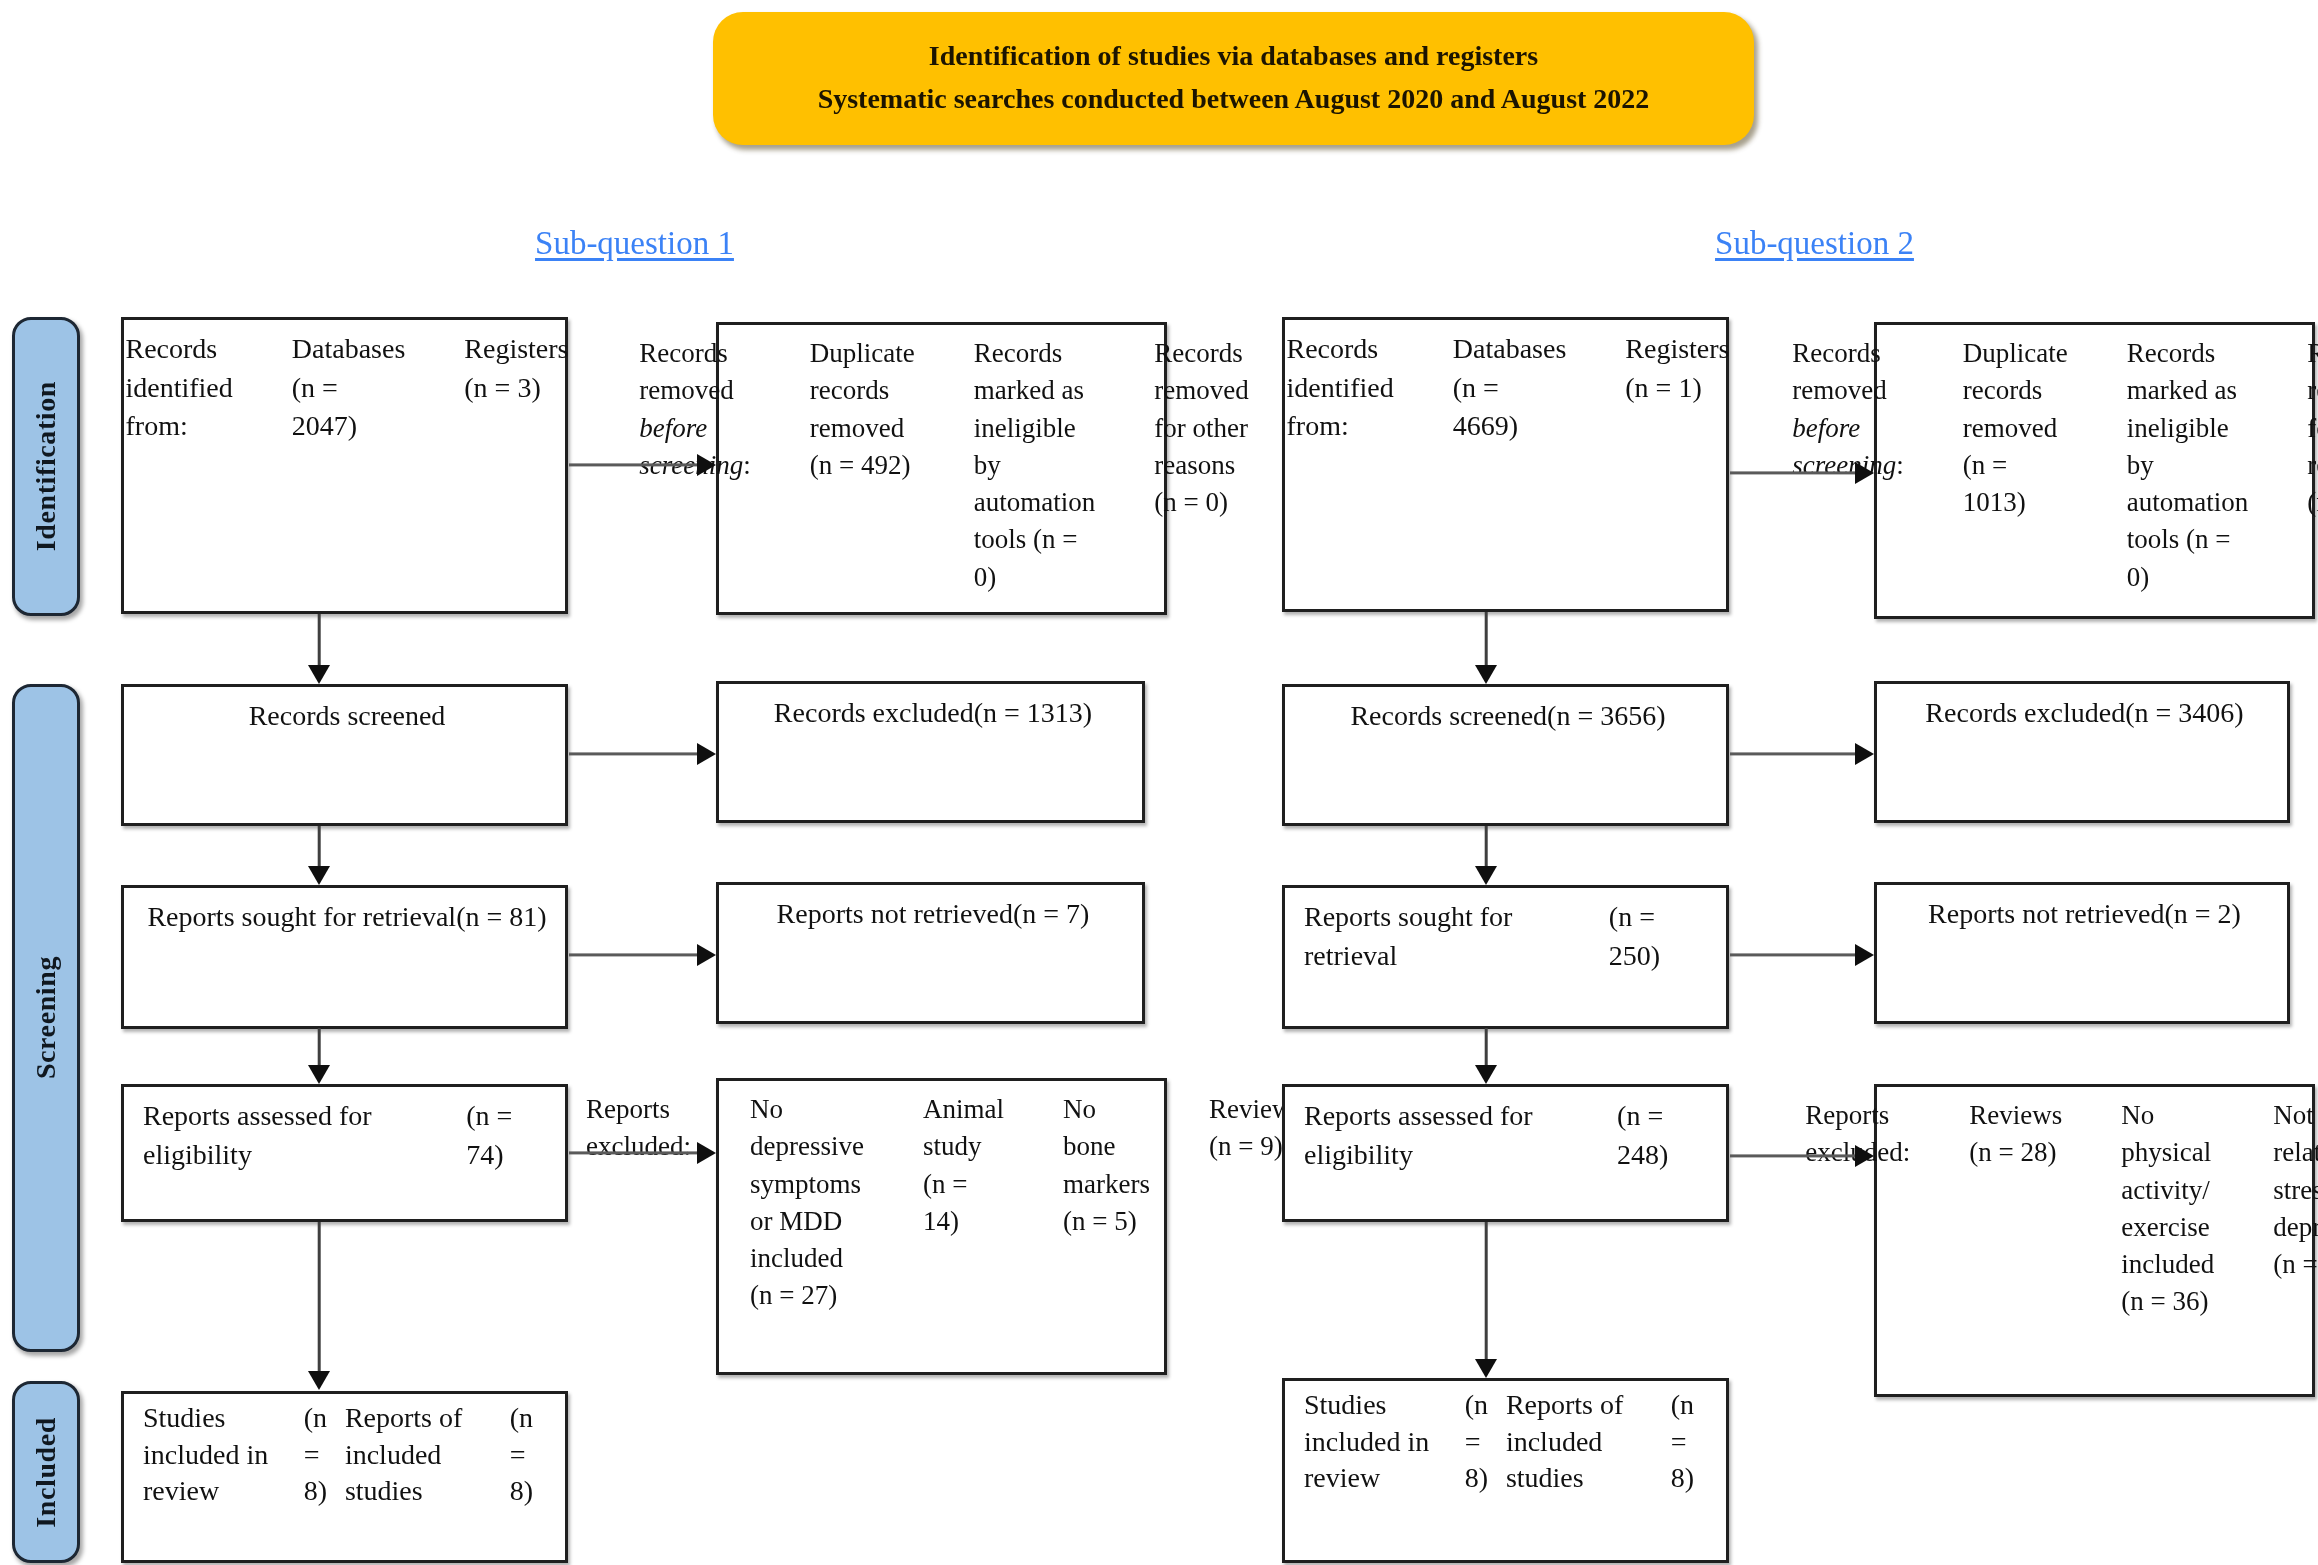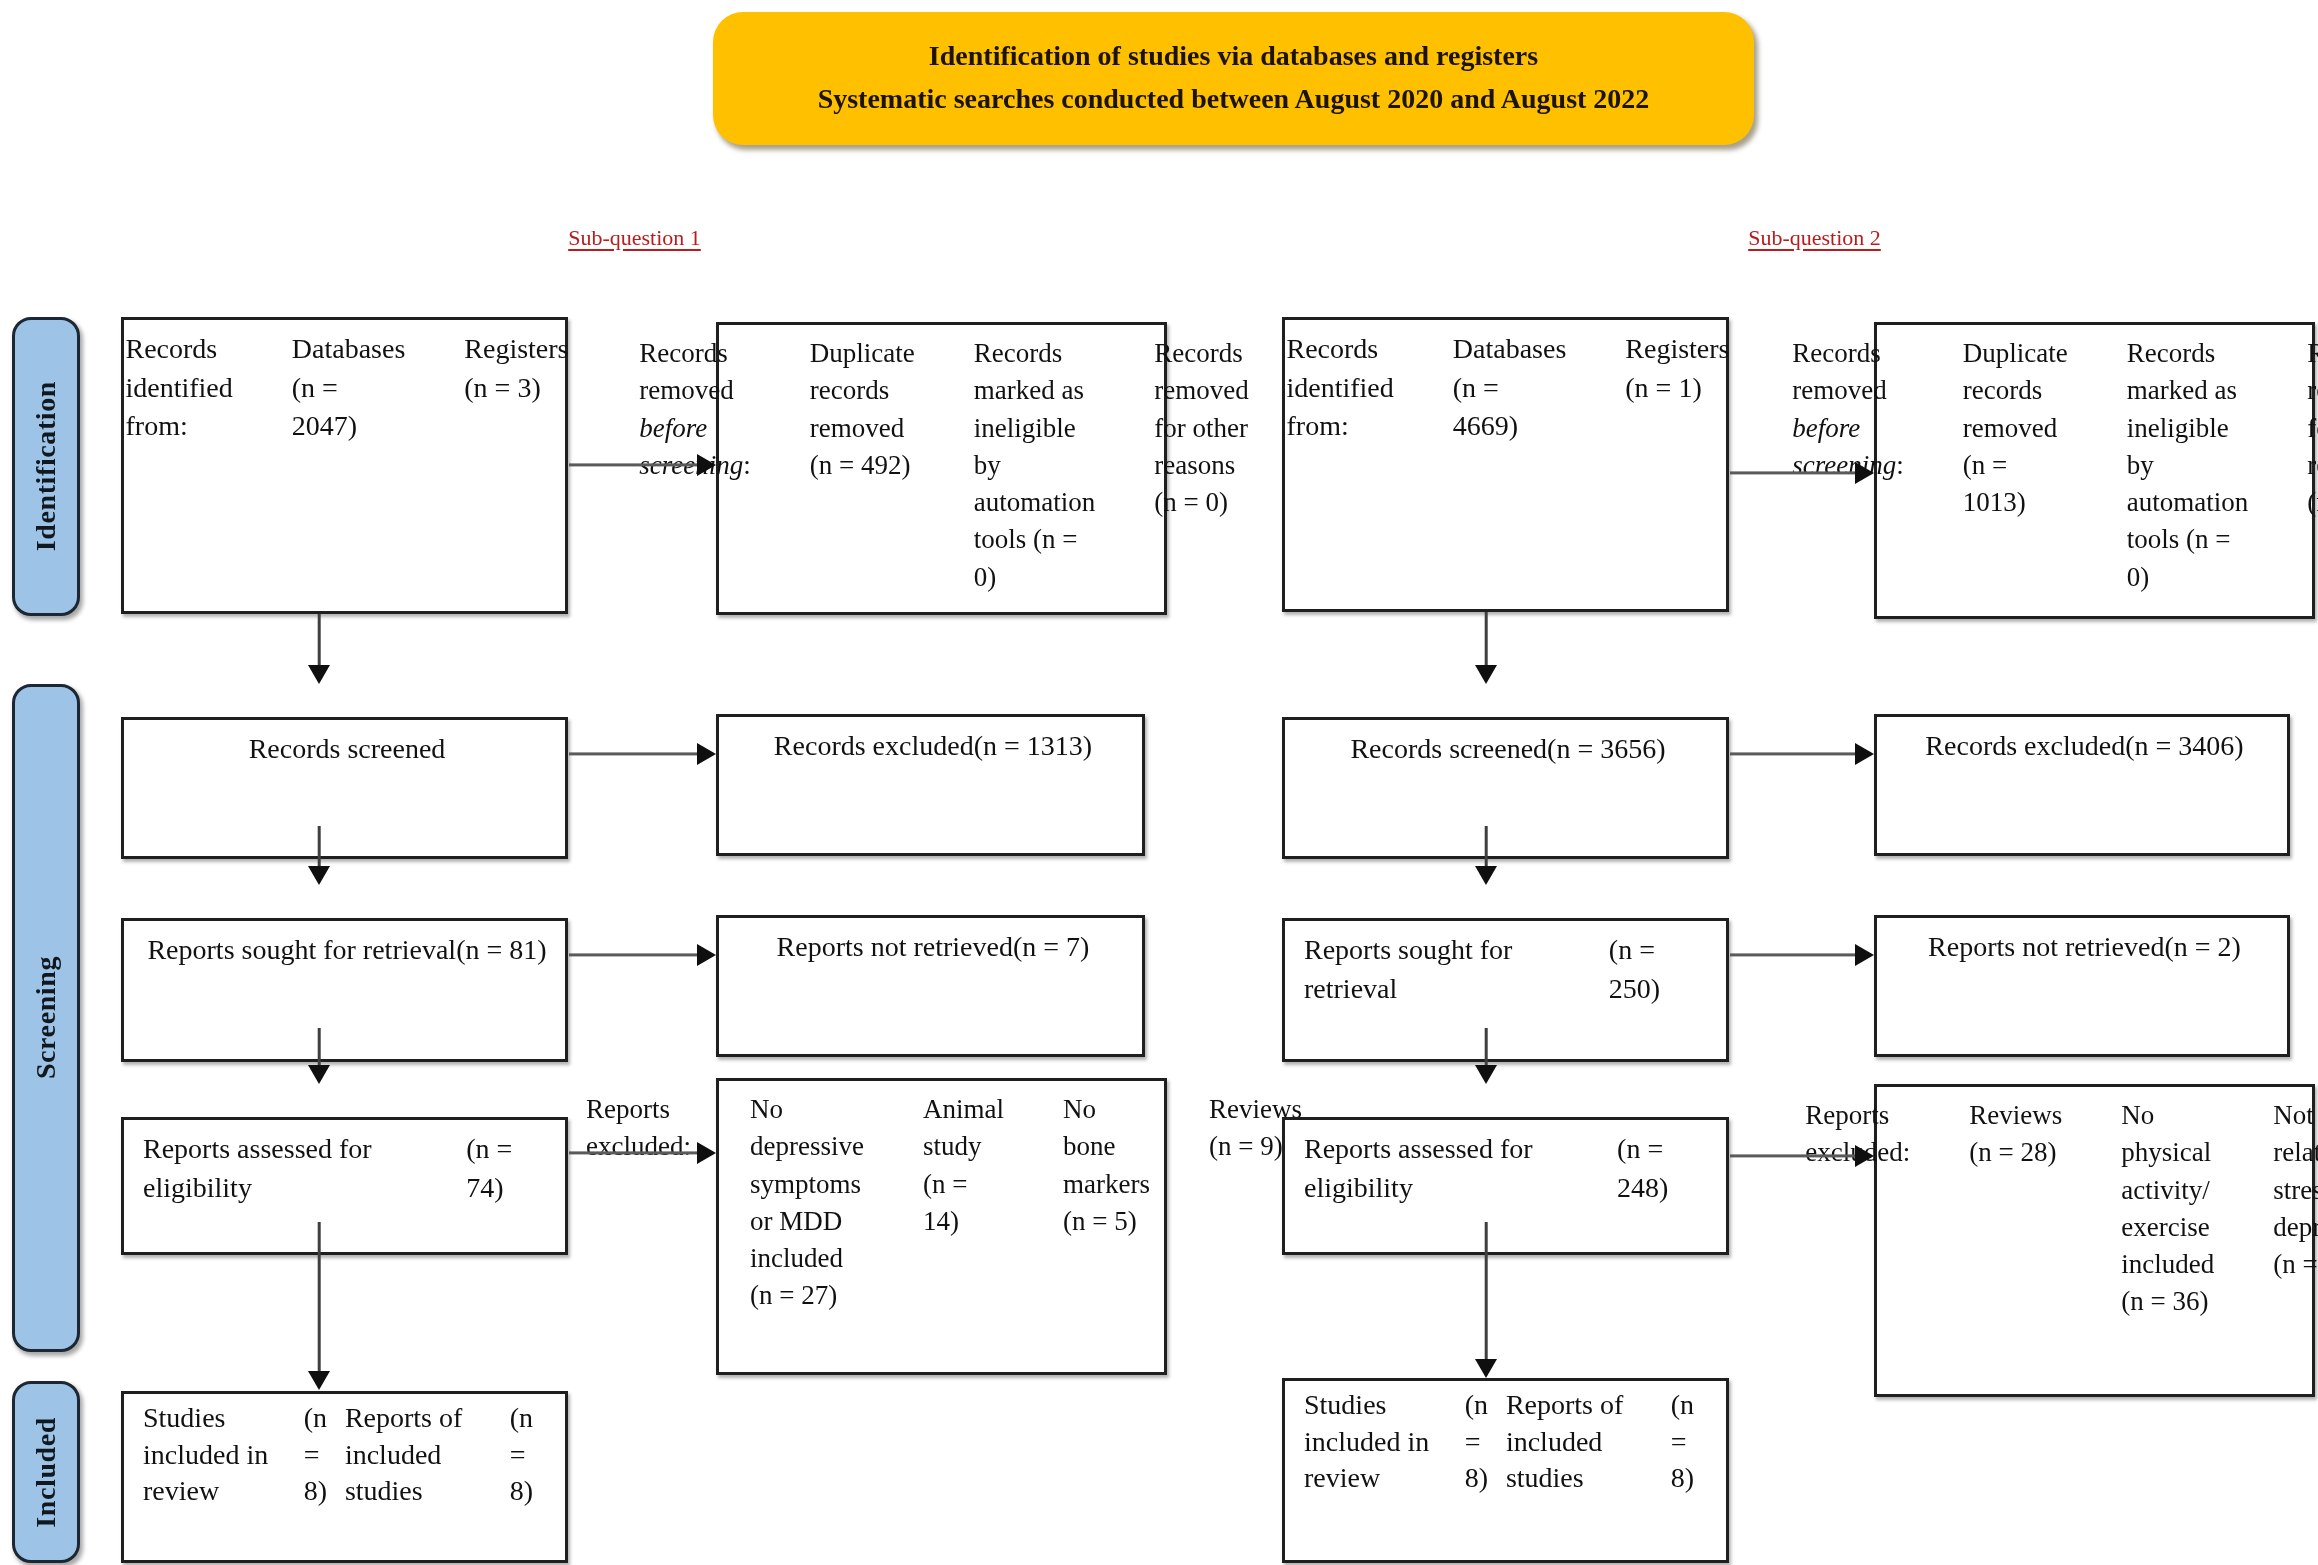--- a/index.html
+++ b/index.html
@@ -11,42 +11,42 @@
   .banner{
     position:absolute;left:713px;top:11.5px;width:1041px;height:133px;
     background:#FFC000;border-radius:30px;
     box-shadow:3.2px 4.5px 5.7px rgba(60,45,0,0.45);
     display:flex;flex-direction:column;justify-content:center;align-items:center;
     gap:12.8px;text-align:center;
   }
   .banner div{font-weight:bold;font-size:28px;color:#1c1400;line-height:1.1;}
   
   .subq{
-    position:absolute;width:395px;text-align:center;font-size:22px;color:#b91c1c;
+    position:absolute;width:395px;text-align:center;font-size:33px;color:#3b82f6;
     text-decoration:underline;text-underline-offset:3.8px;
   }
   
   .stage{
     position:absolute;left:11.5px;width:68px;background:#9DC3E6;
     border:3.8px solid #1d2733;border-radius:19px;box-sizing:border-box;
     display:flex;align-items:center;justify-content:center;
     box-shadow:2.6px 3.2px 4.5px rgba(0,0,0,0.35);
   }
   .stage span{
     writing-mode:vertical-rl;transform:rotate(180deg);
     font-weight:bold;font-size:28px;color:#101820;letter-spacing:0.6px;
   }
   
   .fbox{
     position:absolute;background:#ffffff;border:3.2px solid #1f1f1f;box-sizing:border-box;
     display:flex;flex-direction:row;justify-content:center;
     padding:10.2px 14px 10.2px 19px;font-size:28px;line-height:1.38;
     box-shadow:1.9px 2.6px 3.2px rgba(0,0,0,0.30);
   }
-  .fbox.small{font-size:28px;margin-top:33px;}
+  .fbox.small{font-size:28px;}
   .fbox.dense{font-size:27px;}
   .fbox.tight{line-height:1.30;padding-top:6.4px;padding-bottom:21px;}
   .fbox .ind{padding-left:59px;}
   .fbox .t{white-space:normal;}
   
   .arrow-v{position:absolute;width:20.4px;}
   .arrow-v .line{position:absolute;left:50%;transform:translateX(-50%);top:0;bottom:15.3px;width:2.6px;background:#3f3f3f;}
   .arrow-v .head{position:absolute;bottom:0;left:50%;transform:translateX(-50%);width:0;height:0;
     border-left:11px solid transparent;border-right:11px solid transparent;border-top:19px solid #0f0f0f;}
   .arrow-h{position:absolute;height:20.4px;}

